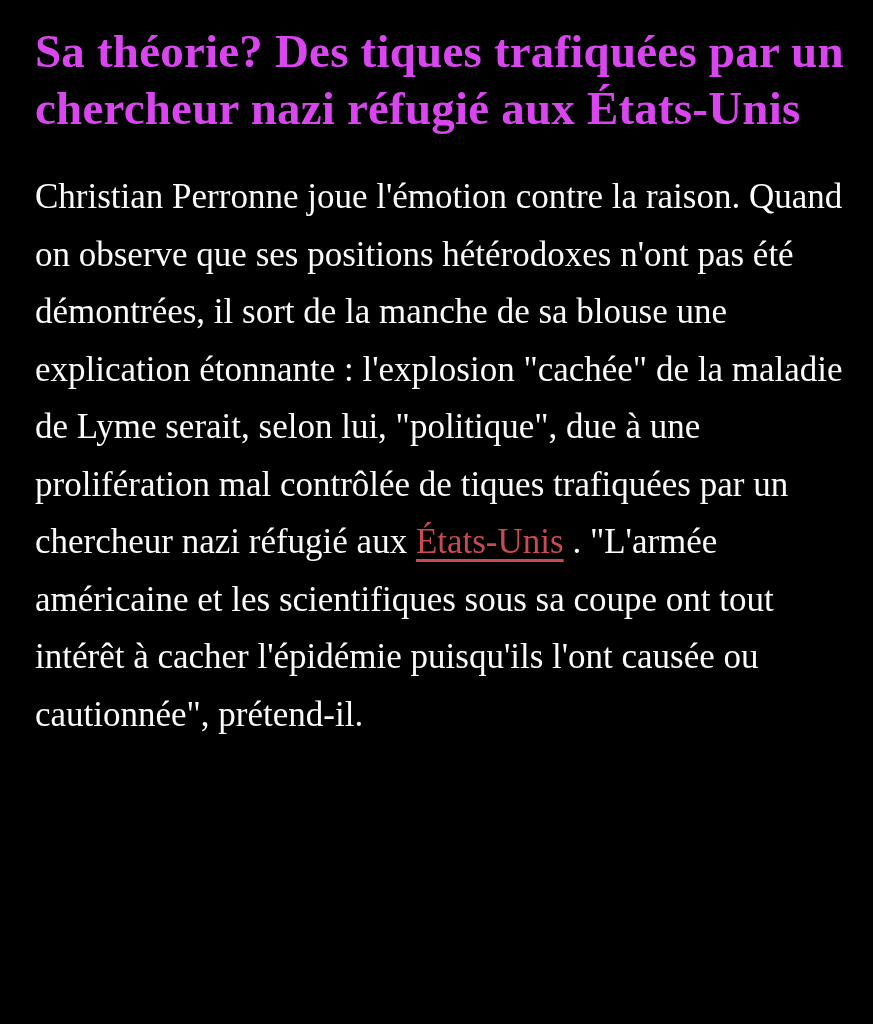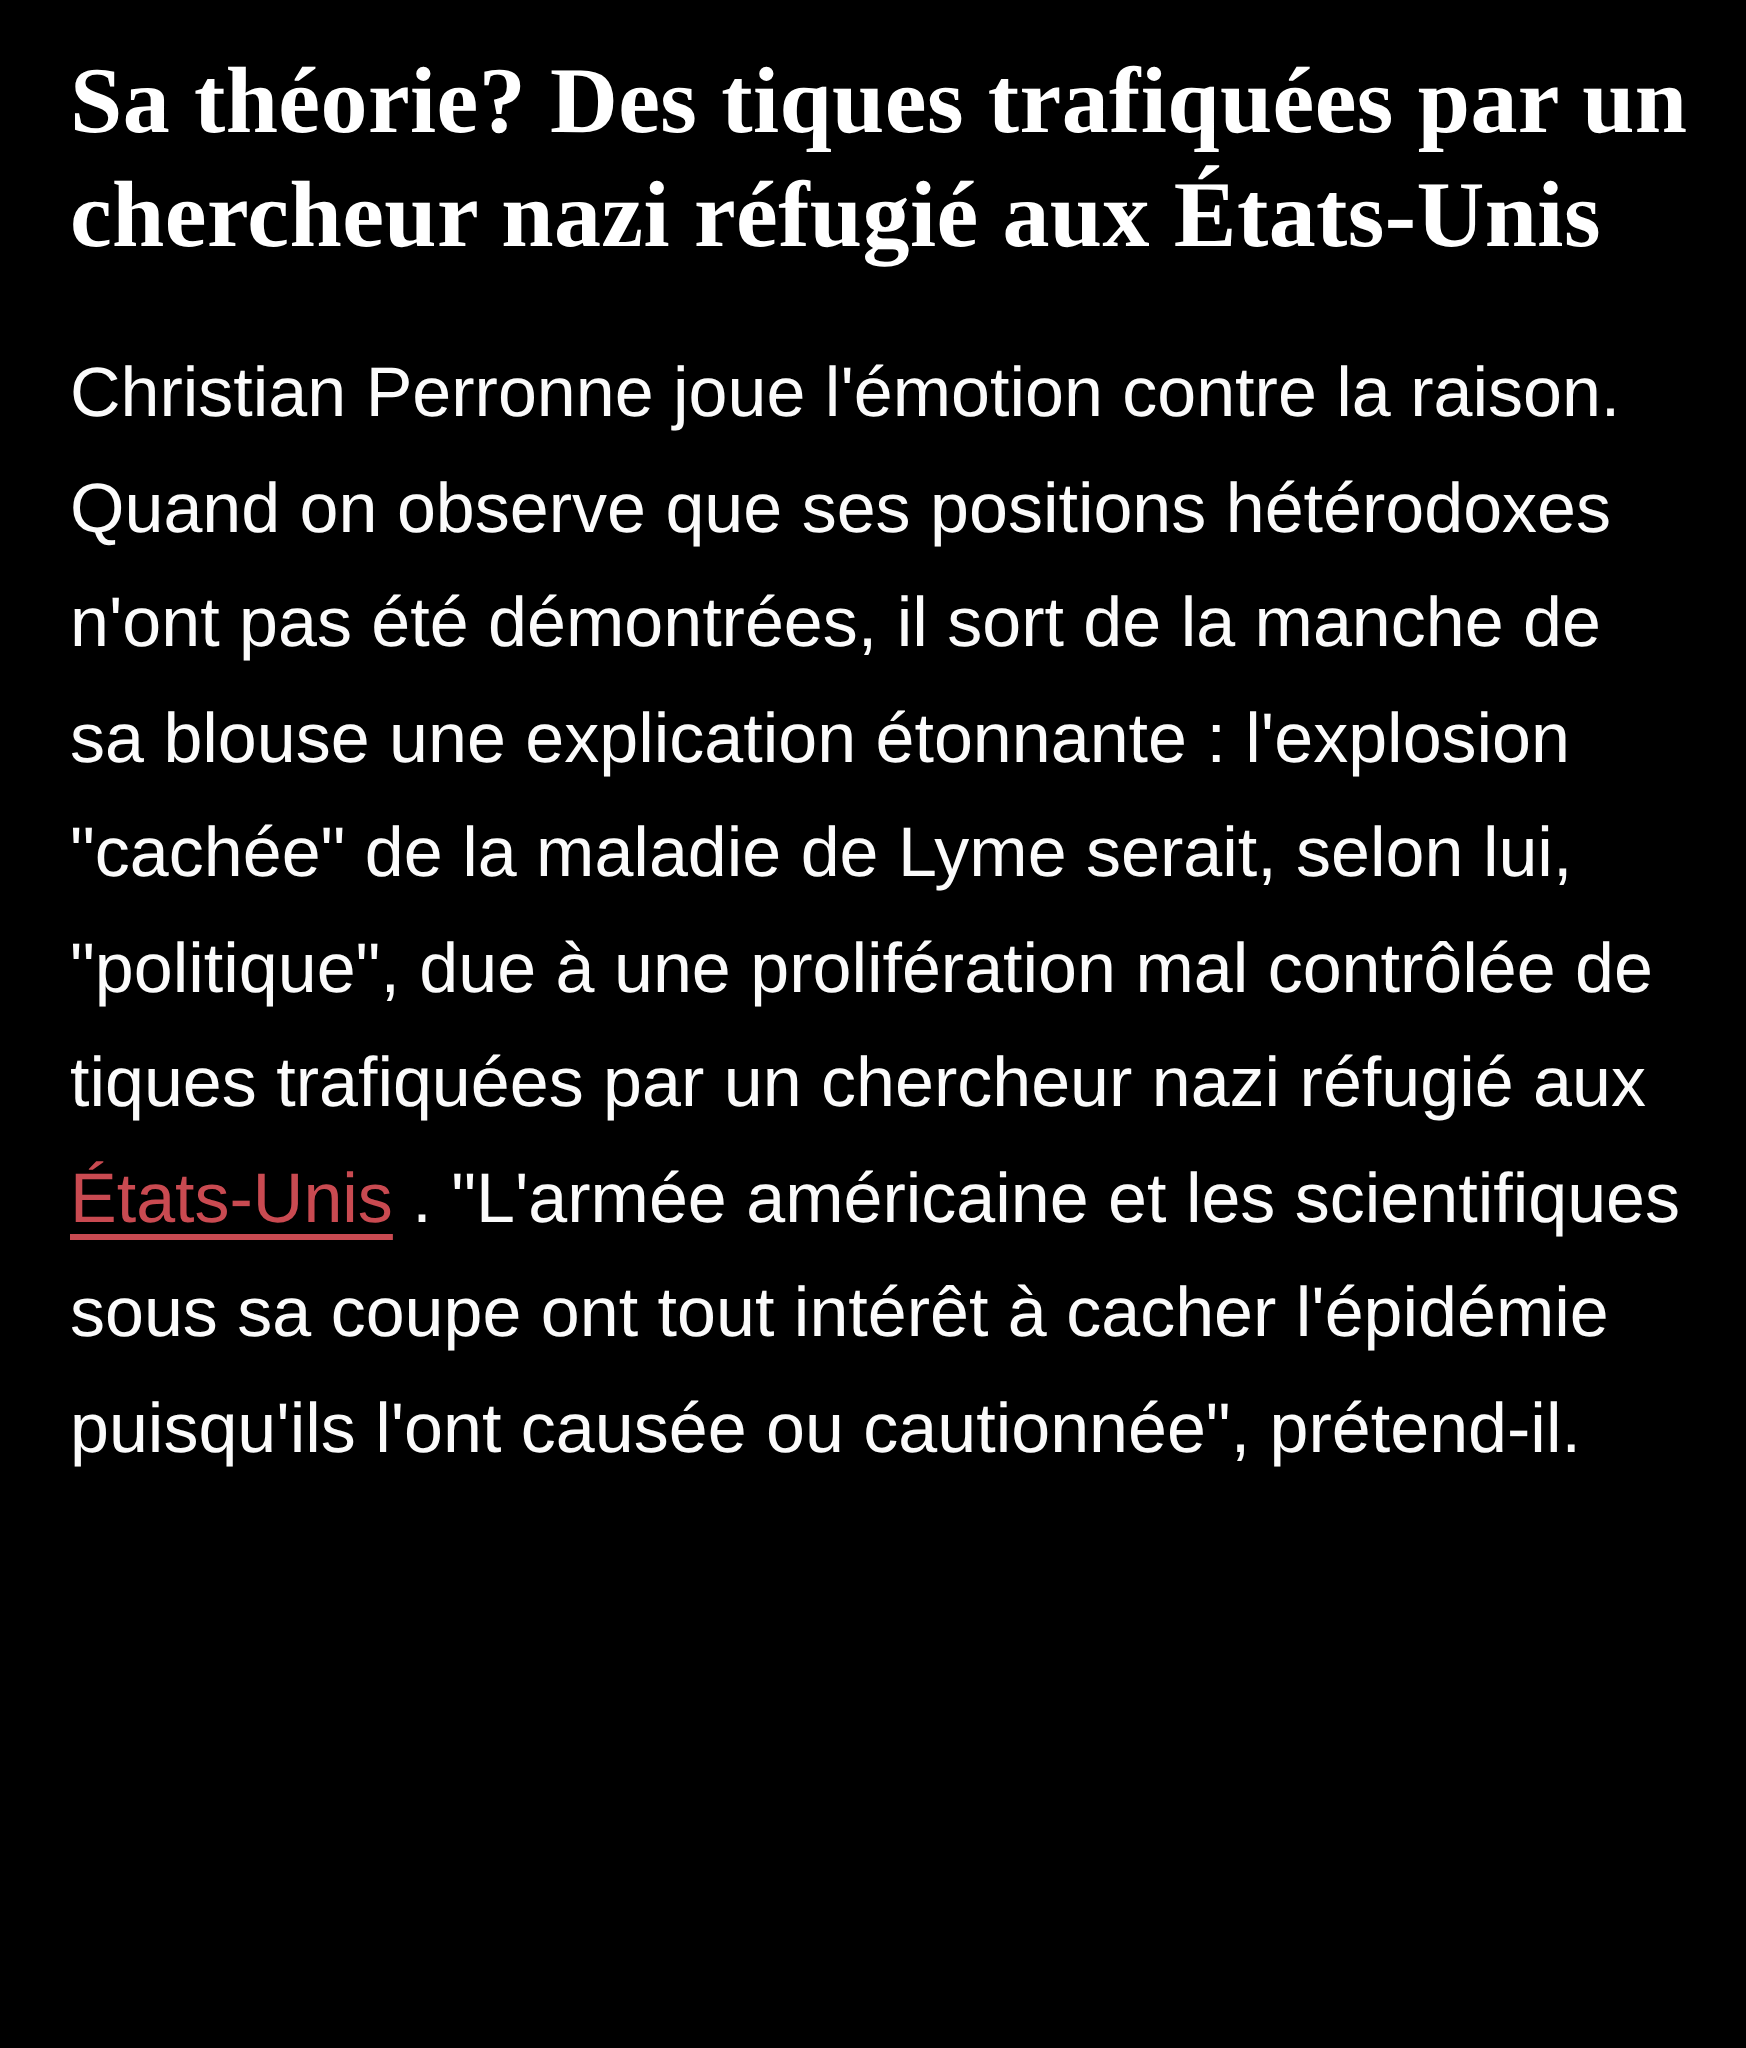--- a/index.html
+++ b/index.html
@@ -14,26 +14,26 @@
     font-family: "DejaVu Serif", serif;
   }
   .article {
     padding: 0 26px 0 35px;
   }
   .headline {
     font-family: "Liberation Serif", serif;
     font-weight: 700;
     font-size: 47px;
     line-height: 57px;
-    color: #ffffff;
+    color: #d946ef;
     margin: 23px 0 0 0;
     letter-spacing: 0.2px;
   }
   .body-paragraph {
-    font-family: Liberation Sans, sans-serif;
+    font-family: Liberation Serif, serif;
     font-weight: 400;
     font-size: 35px;
     line-height: 57.5px;
     color: #fbfbfb;
     margin: 31px 0 0 0;
   }
   .inline-link {
     color: #c94a51;
     text-decoration: underline;
     text-decoration-color: #c94a51;

